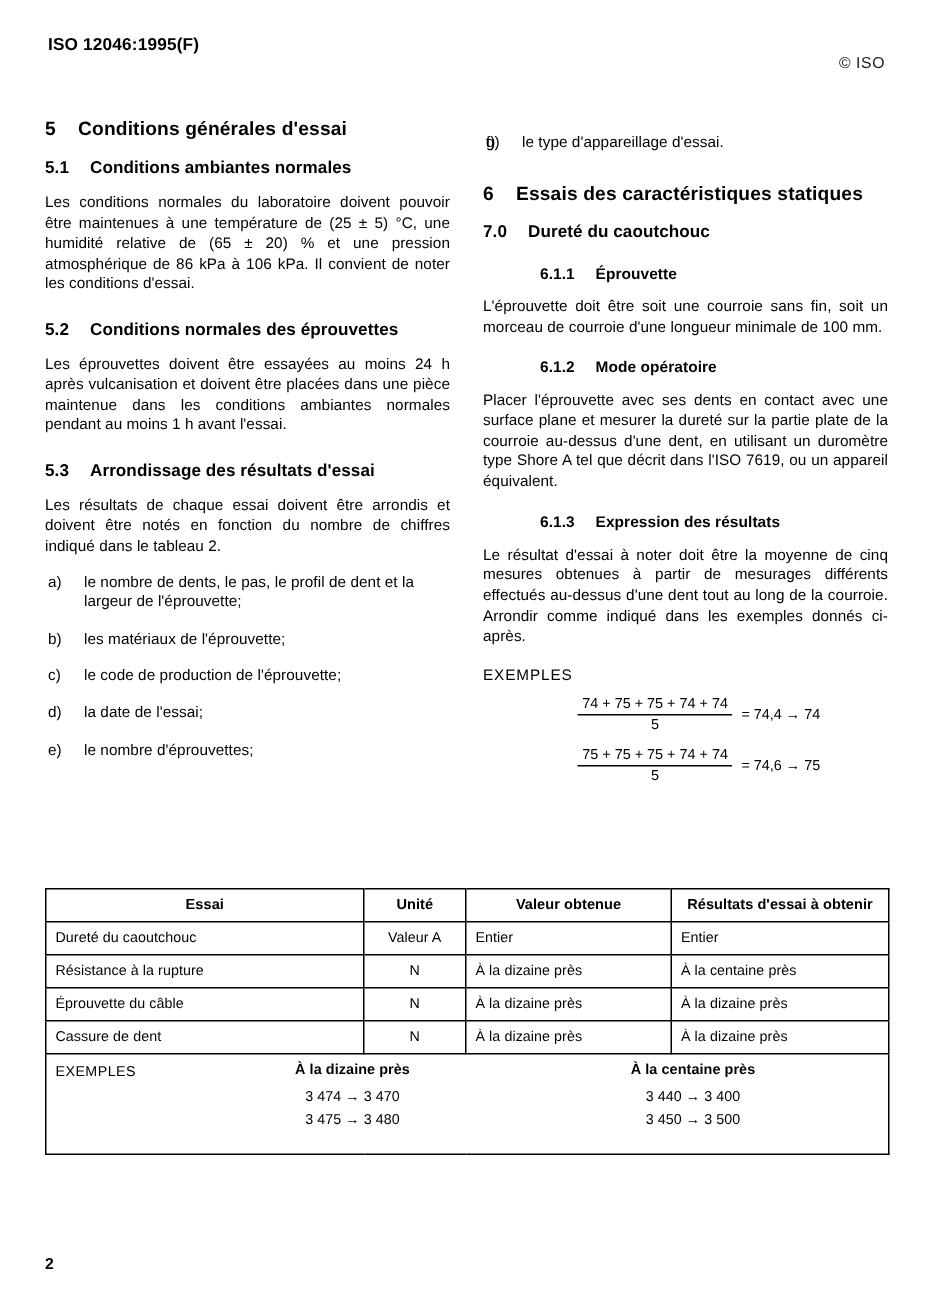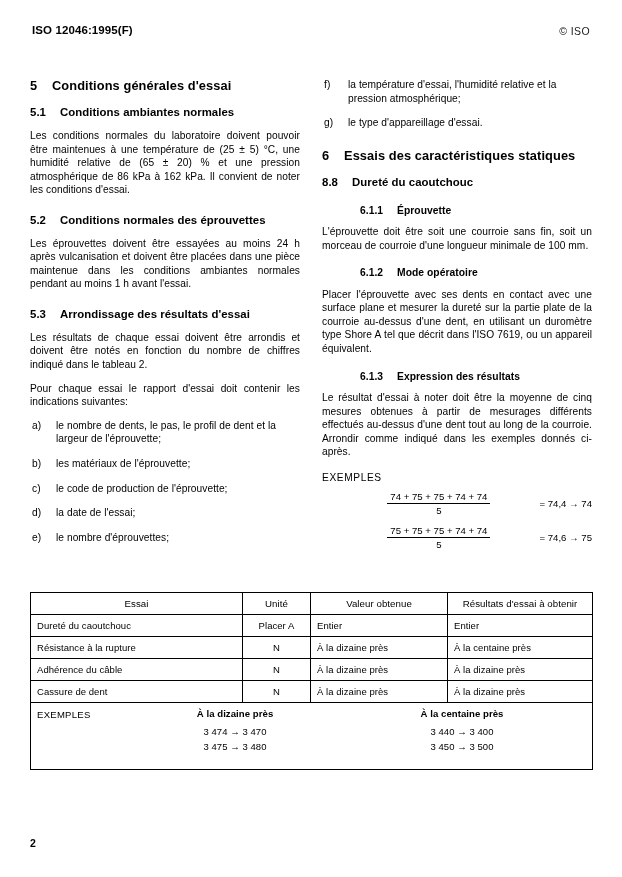--- a/index.html
+++ b/index.html
@@ -35,21 +35,21 @@
     position: absolute;
     left: 0;
     top: 0;
     font-size: 11.5px;
     font-weight: bold;
     letter-spacing: 0.1px;
   }
   .runhead .copyright {
     position: absolute;
     right: 0;
-    top: 1px;
+    top: 12px;
     font-size: 10.5px;
     font-weight: normal;
     letter-spacing: 0.4px;
     color: #1a1a1a;
     text-align: right;
   }
 
   
   .columns {
     position: absolute;
@@ -130,25 +130,24 @@
   .exemples-label {
     font-size: 10.2px;
     margin: 13px 0 8px 0;
     letter-spacing: 0.6px;
   }
 
   
   .formula {
     display: flex;
     align-items: center;
-    justify-content: flex-end;
+    justify-content: center;
     margin: 0 0 9px 0;
     padding-left: 18px;
     font-size: 9.6px;
-    gap: 43px;
   }
   .frac {
     display: inline-flex;
     flex-direction: column;
     align-items: center;
     line-height: 1.15;
   }
   .frac .numer {
     padding: 0 3px 1px 3px;
     white-space: nowrap;
@@ -186,21 +185,21 @@
     table-layout: fixed;
     border: 1.4px solid #000;
   }
   table.t2 col.c1 { width: 212px; }
   table.t2 col.c2 { width: 68px; }
   table.t2 col.c3 { width: 137px; }
   table.t2 col.c4 { width: 145px; }
 
   table.t2 th {
     font-size: 9.7px;
-    font-weight: normal;
+    font-weight: bold;
     text-align: center;
     padding: 5px 4px 5px 4px;
     border-right: 1px solid #000;
     border-bottom: 1.3px solid #000;
     letter-spacing: 0.05px;
   }
   table.t2 th:last-child { border-right: none; }
 
   table.t2 td {
     font-size: 9.5px;
@@ -272,33 +271,32 @@
 
     <div class="col">
 
       <h1 class="clause">
         <span class="num">5</span><span>Conditions générales d'essai</span>
       </h1>
 
       <h2 class="subclause first">
         <span class="num">5.1</span><span>Conditions ambiantes normales</span>
       </h2>
-      <p class="body">Les conditions normales du laboratoire doivent pouvoir être maintenues à une température de (25 ± 5) °C, une humidité relative de (65 ± 20) % et une pression atmosphérique de 86 kPa à 162 kPa. Il convient de noter les conditions d'essai.</p>
+      <p class="body">Les conditions normales du laboratoire doivent pouvoir être maintenues à une température de (25 ± 5) °C, une humidité relative de (65 ± 20) % et une pression atmosphérique de 86 kPa à 106 kPa. Il convient de noter les conditions d'essai.</p>
 
       <h2 class="subclause">
         <span class="num">5.2</span><span>Conditions normales des éprouvettes</span>
       </h2>
       <p class="body">Les éprouvettes doivent être essayées au moins 24 h après vulcanisation et doivent être placées dans une pièce maintenue dans les conditions ambiantes normales pendant au moins 1 h avant l'essai.</p>
 
       <h2 class="subclause">
         <span class="num">5.3</span><span>Arrondissage des résultats d'essai</span>
       </h2>
       <p class="body">Les résultats de chaque essai doivent être arrondis et doivent être notés en fonction du nombre de chiffres indiqué dans le tableau 2.</p>
 
-      <p class="body">Pour chaque essai le rapport d'essai doit contenir les indications suivantes:</p>
 
       <ul class="lettered">
         <li>
           <span class="marker">a)</span>
           <span>le nombre de dents, le pas, le profil de dent et la largeur de l'éprouvette;</span>
         </li>
         <li>
           <span class="marker">b)</span>
           <span>les matériaux de l'éprouvette;</span>
         </li>
@@ -315,34 +313,33 @@
           <span>le nombre d'éprouvettes;</span>
         </li>
       </ul>
     </div>
 
     <div class="col">
 
       <ul class="lettered">
         <li>
           <span class="marker">f)</span>
-          <span>la température d'essai, l'humidité relative et la pression atmosphérique;</span>
         </li>
         <li>
           <span class="marker">g)</span>
           <span>le type d'appareillage d'essai.</span>
         </li>
       </ul>
 
       <h1 class="clause" style="margin-top:18px;">
         <span class="num">6</span><span>Essais des caractéristiques statiques</span>
       </h1>
 
       <h2 class="subclause first">
-        <span class="num">8.8</span><span>Dureté du caoutchouc</span>
+        <span class="num">7.0</span><span>Dureté du caoutchouc</span>
       </h2>
 
       <h3 class="subsub">
         <span class="num">6.1.1</span><span>Éprouvette</span>
       </h3>
       <p class="body">L'éprouvette doit être soit une courroie sans fin, soit un morceau de courroie d'une longueur minimale de 100 mm.</p>
 
       <h3 class="subsub">
         <span class="num">6.1.2</span><span>Mode opératoire</span>
       </h3>
@@ -388,32 +385,32 @@
         <tr>
           <th>Essai</th>
           <th>Unité</th>
           <th>Valeur obtenue</th>
           <th>Résultats d'essai à obtenir</th>
         </tr>
       </thead>
       <tbody>
         <tr>
           <td>Dureté du caoutchouc</td>
-          <td class="c-unit">Placer A</td>
+          <td class="c-unit">Valeur A</td>
           <td>Entier</td>
           <td>Entier</td>
         </tr>
         <tr>
           <td>Résistance à la rupture</td>
           <td class="c-unit">N</td>
           <td>À la dizaine près</td>
           <td>À la centaine près</td>
         </tr>
         <tr>
-          <td>Adhérence du câble</td>
+          <td>Éprouvette du câble</td>
           <td class="c-unit">N</td>
           <td>À la dizaine près</td>
           <td>À la dizaine près</td>
         </tr>
         <tr class="last-data">
           <td>Cassure de dent</td>
           <td class="c-unit">N</td>
           <td>À la dizaine près</td>
           <td>À la dizaine près</td>
         </tr>

